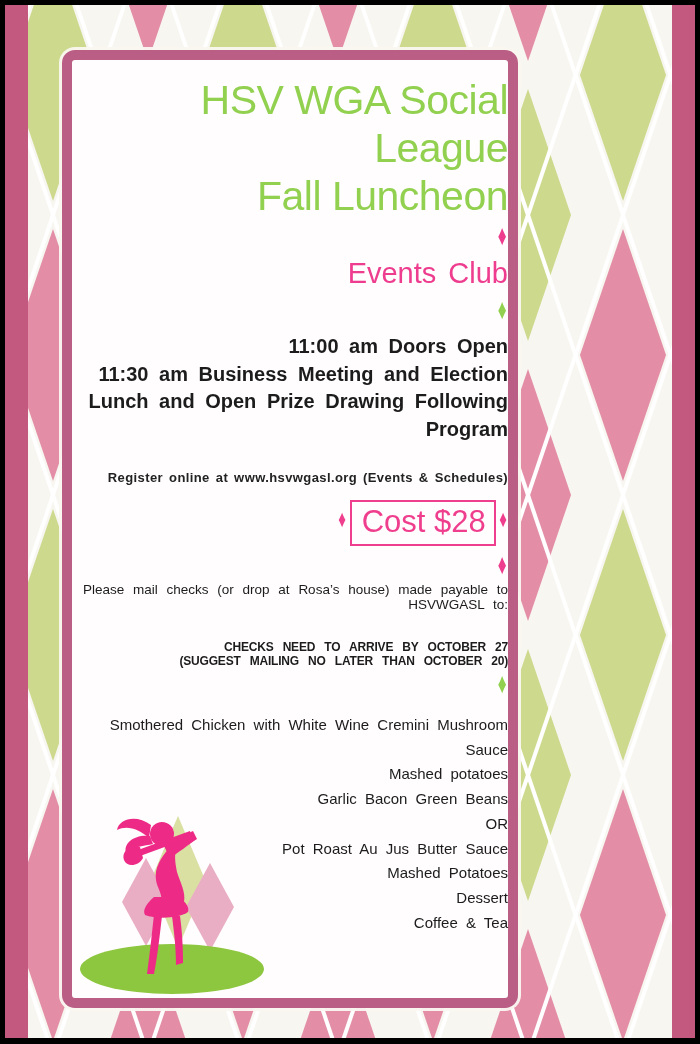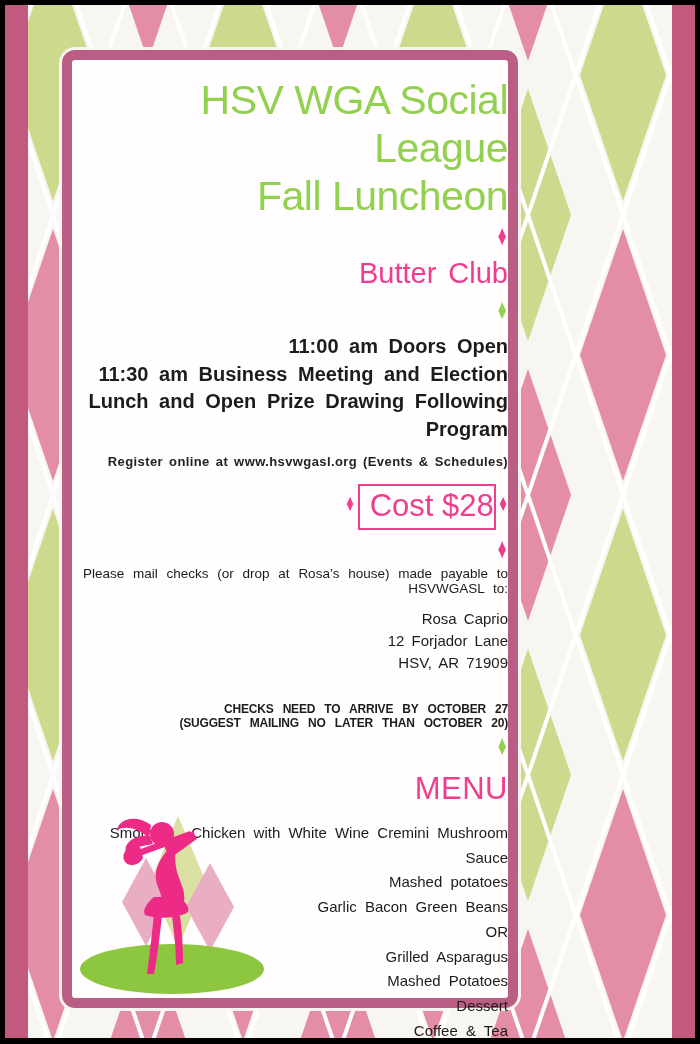--- a/index.html
+++ b/index.html
@@ -12,23 +12,23 @@
   .panel{position:absolute;left:62px;top:50px;width:456px;height:958px;box-sizing:border-box;
          background:#fffdfd;border:10px solid #bb5e85;border-radius:13px;
          box-shadow:0 0 0 3px rgba(250,247,240,.95);z-index:3;text-align:right;}
   .title{color:#92d050;font-size:41px;line-height:48px;font-weight:400;letter-spacing:-.5px;}
   .title.first{margin-top:16px;}
   .diamond-row{line-height:24px;margin:4px 0 2px 0;}
   .diamond{display:inline-block;font-size:24px;color:#ee3c8e;transform:scale(.72,1.18);font-style:normal;}
   .diamond.green{color:#92d050;}
   .pinkline{color:#ee3c8e;font-size:29px;line-height:41px;font-weight:400;word-spacing:4px;}
   .sched{color:#1c1c1c;font-size:20px;line-height:27.5px;word-spacing:5px;margin-top:8px;font-weight:bold;}
-  .register{color:#222;font-size:13px;font-weight:700;letter-spacing:.4px;word-spacing:2px;margin-top:11px;}
+  .register{color:#222;font-size:13px;font-weight:700;letter-spacing:.4px;word-spacing:2px;margin-top:27px;}
   .cost-row{margin-top:12px;line-height:44px;}
-  .cost-box{display:inline-block;border:2px solid #f03e8e;padding:0 0 2px 10px;margin:0 2px;
+  .cost-box{display:inline-block;border:2px solid #f03e8e;padding:0 8px 2px 10px;margin:0 2px;
             color:#f03e8e;font-size:31px;line-height:40px;}
   .cost-dia{display:inline-block;font-size:20px;color:#f03e8e;transform:scale(.75,1.2);vertical-align:6px;}
   .payment{color:#1c1c1c;font-size:13.5px;word-spacing:5px;}
   .address{margin-top:12px;color:#1c1c1c;font-size:15px;line-height:22px;word-spacing:3px;}
   .deadline{margin-top:28px;color:#1c1c1c;font-size:12px;line-height:14px;font-weight:600;word-spacing:6px;letter-spacing:-.2px;}
   .menu-title{color:#f03e8e;font-size:31px;line-height:36px;margin-top:10px;letter-spacing:.5px;}
   .menu-list{margin-top:14px;color:#1c1c1c;font-size:15px;line-height:24.7px;word-spacing:4px;}
   .golfer{position:absolute;left:66px;top:806px;z-index:4;}
 </style>
 </head>
@@ -69,21 +69,21 @@
 
   <div class="panel">
 
     <div class="title first">HSV WGA Social League</div>
     <div class="title">Fall Luncheon</div>
 
     <div class="diamond-row">
       <span class="diamond">♦</span>
     </div>
 
-    <div class="pinkline">Butter Club</div>
+    <div class="pinkline">Events Club</div>
 
     <div class="diamond-row">
       <span class="diamond green">♦</span>
     </div>
 
     <div class="sched">
       <div>11:00 am Doors Open</div>
       <div>11:30 am Business Meeting and Election</div>
       <div>Lunch and Open Prize Drawing Following Program</div>
     </div>
@@ -93,43 +93,37 @@
     <div class="cost-row">
       <span class="cost-dia">♦</span><span class="cost-box">Cost $28</span><span class="cost-dia">♦</span>
     </div>
 
     <div class="diamond-row">
       <span class="diamond">♦</span>
     </div>
 
     <div class="payment">Please mail checks (or drop at Rosa’s house) made payable to HSVWGASL to:</div>
 
-    <div class="address">
-      <div>Rosa Caprio</div>
-      <div>12 Forjador Lane</div>
-      <div>HSV, AR 71909</div>
-    </div>
 
     <div class="deadline">
       <div>CHECKS NEED TO ARRIVE BY OCTOBER 27</div>
       <div>(SUGGEST MAILING NO LATER THAN OCTOBER 20)</div>
     </div>
 
     <div class="diamond-row">
       <span class="diamond green">♦</span>
     </div>
 
-    <div class="menu-title">MENU</div>
 
     <div class="menu-list">
       <div>Smothered Chicken with White Wine Cremini Mushroom Sauce</div>
       <div>Mashed potatoes</div>
       <div>Garlic Bacon Green Beans</div>
       <div>OR</div>
-      <div>Grilled Asparagus</div>
+      <div>Pot Roast Au Jus Butter Sauce</div>
       <div>Mashed Potatoes</div>
       <div>Dessert</div>
       <div>Coffee &amp; Tea</div>
     </div>
   </div>
 
   <svg class="golfer" width="200" height="190" viewBox="0 0 200 190">
 
     <polygon points="112,10 140,76 112,142 84,76" fill="#d9e0a2"></polygon>
     <polygon points="80,52 104,96 80,140 56,96" fill="#e9aec4"></polygon>

